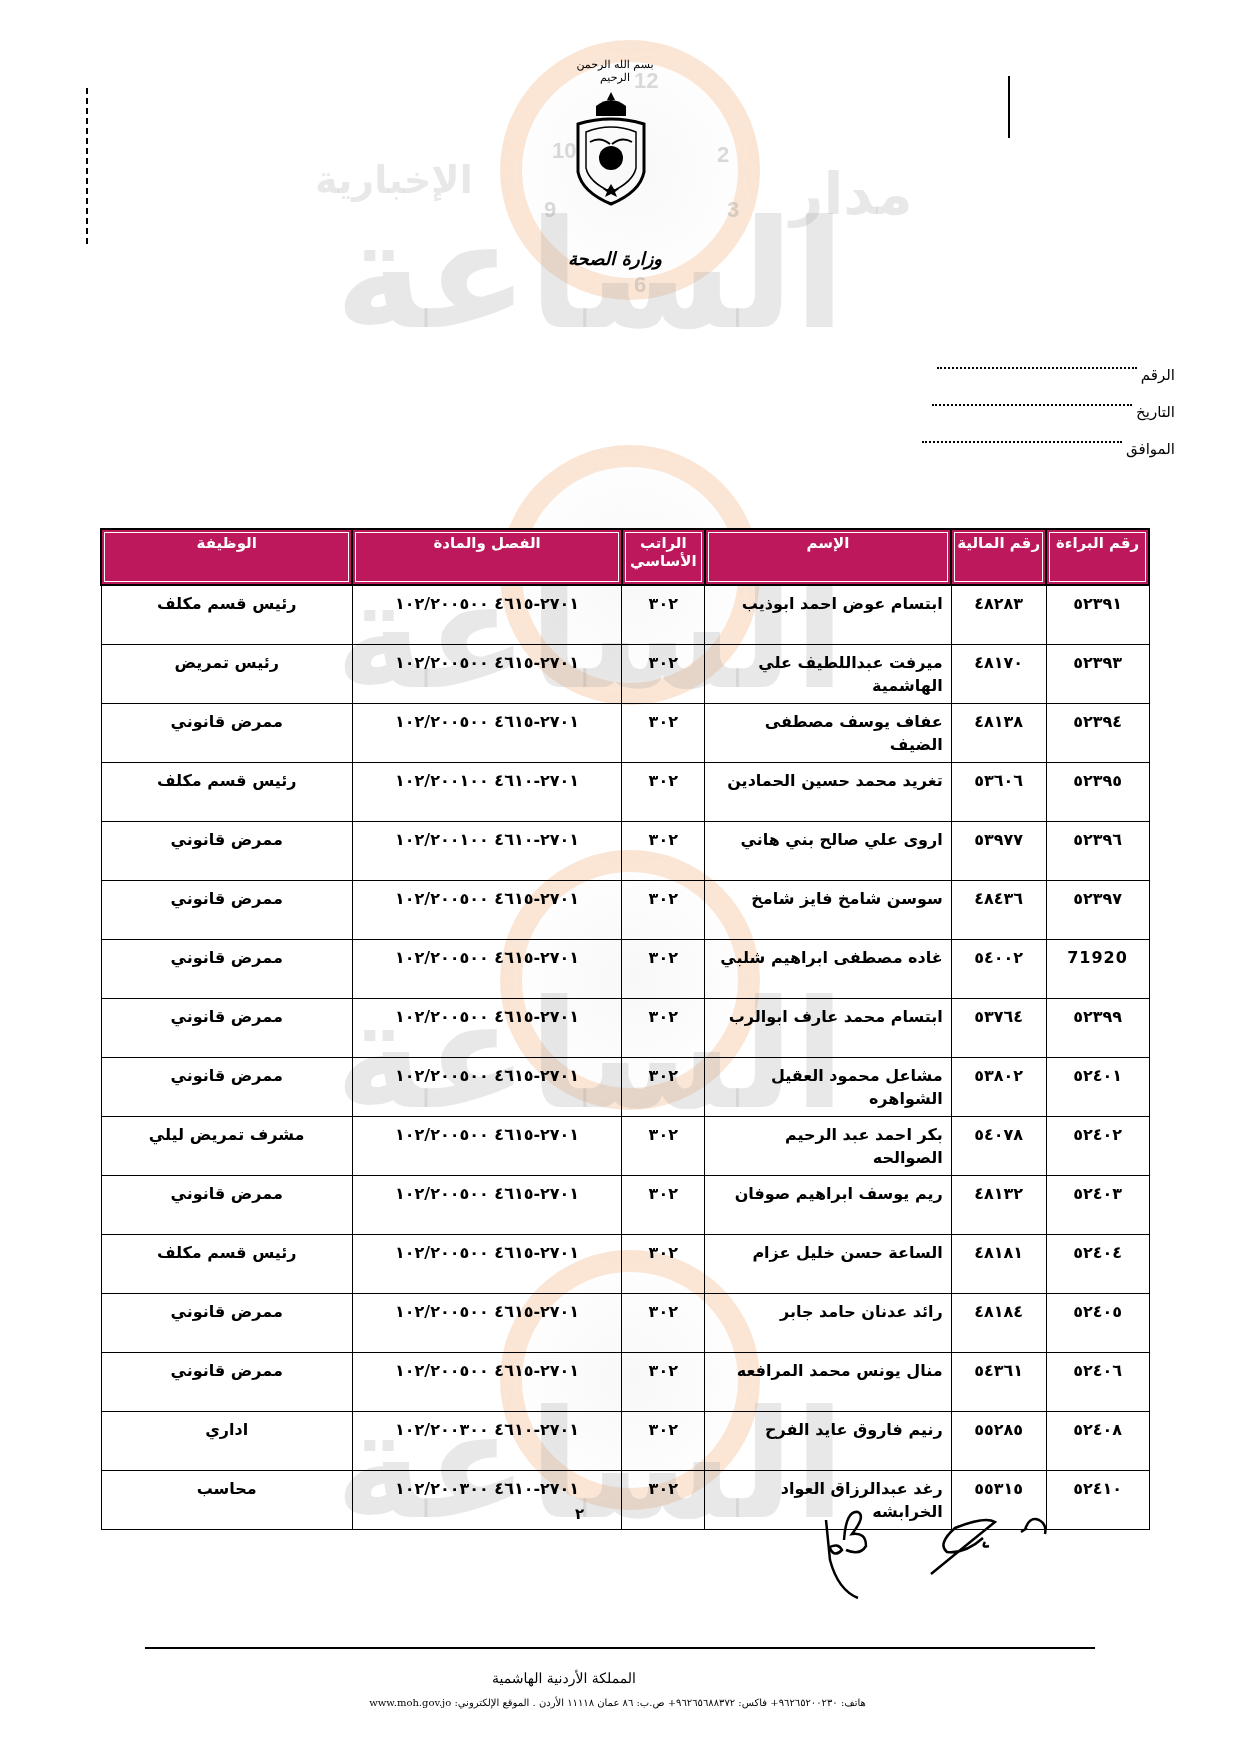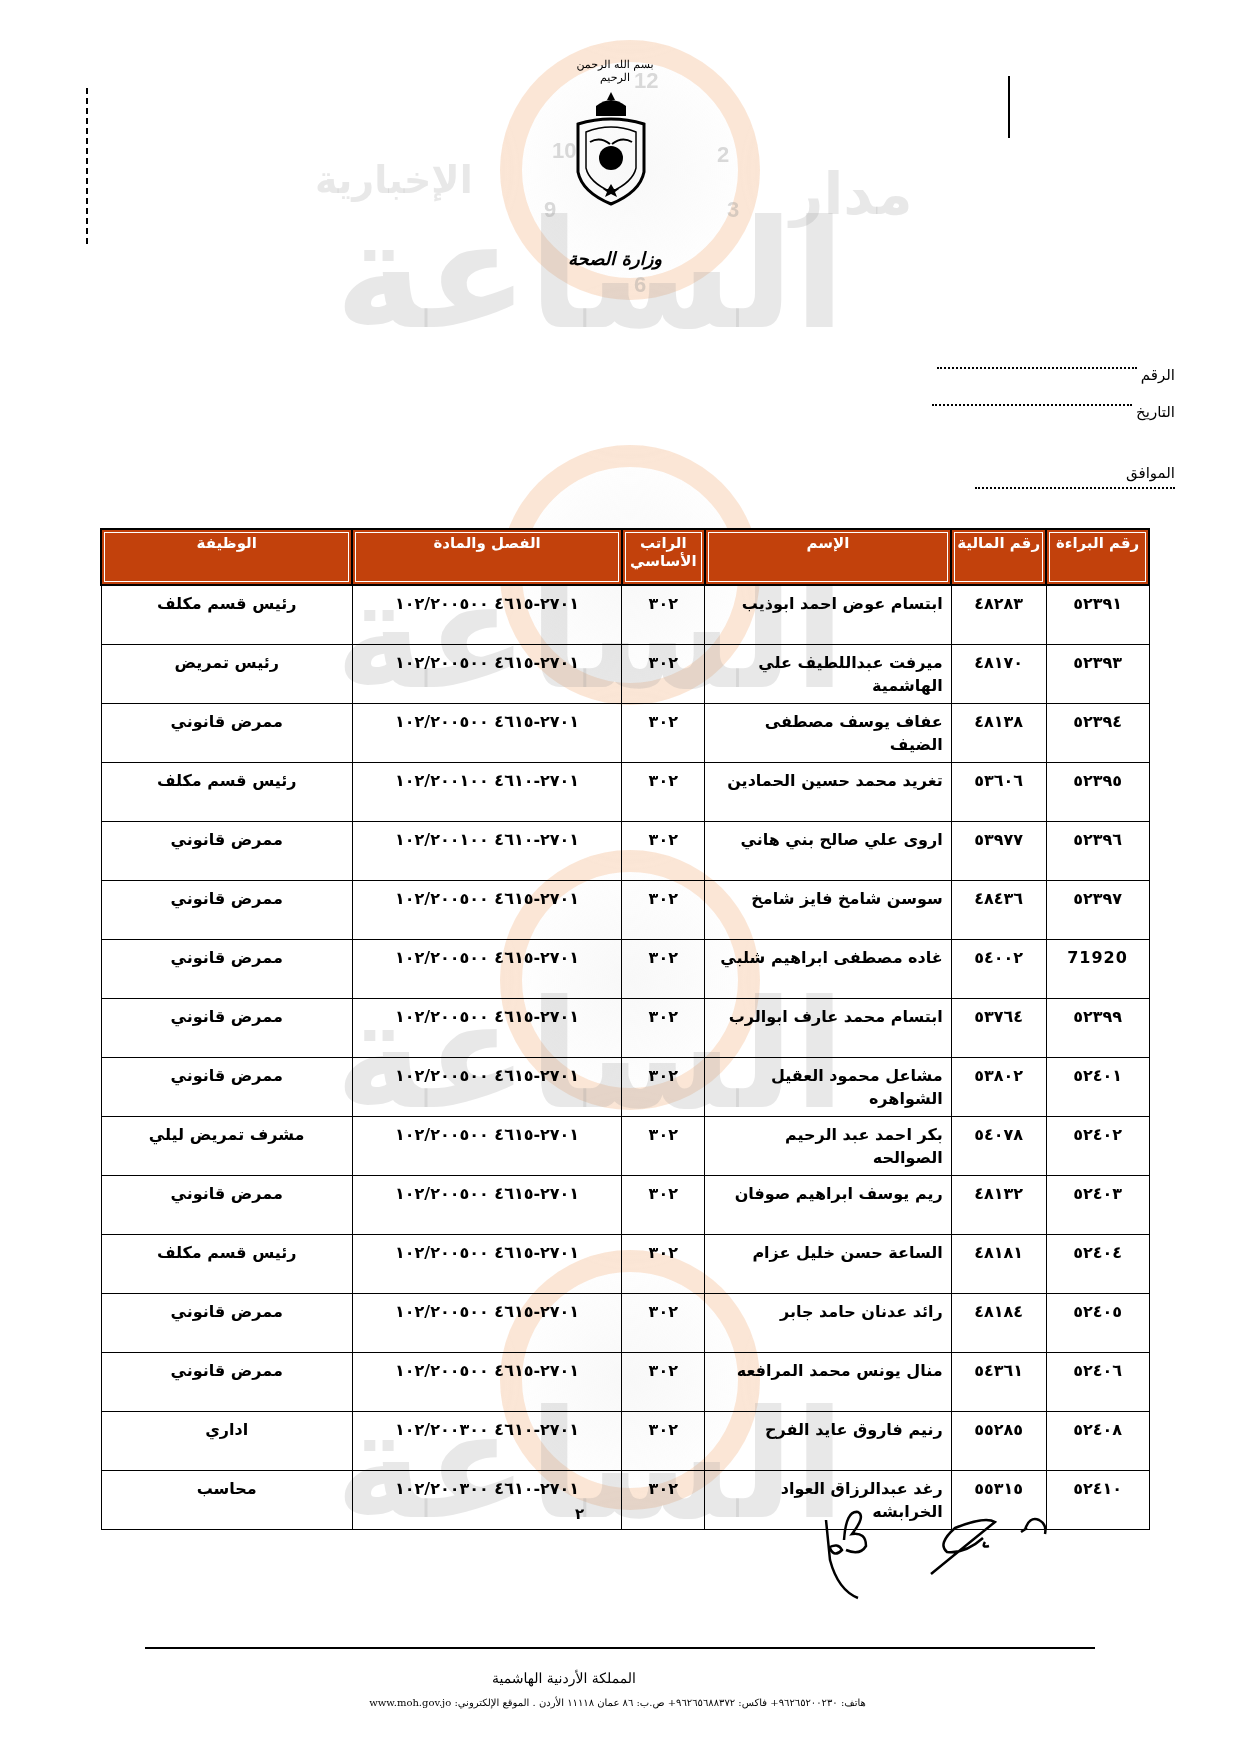--- a/index.html
+++ b/index.html
@@ -37,21 +37,21 @@
   .meta-row .dots {
     width: 200px; border-bottom: 2px dotted #000; height: 1px;
   }
   .margin-line { position: absolute; background: #000; }
   table.roster {
     position: absolute; left: 100px; top: 528px; width: 1050px;
     border-collapse: collapse; direction: rtl;
     font-family: "DejaVu Sans", sans-serif; font-weight: bold;
   }
   table.roster th {
-    background: #c2410c; color: #fff; border: 2px solid #000;
+    background: #be185d; color: #fff; border: 2px solid #000;
     outline: 1px solid #fff; outline-offset: -4px;
     font-size: 15px; height: 50px; vertical-align: top; padding: 4px 0 0;
     line-height: 1.2;
   }
   table.roster td {
     border: 1.5px solid #000; height: 52px; vertical-align: top;
     padding: 6px 8px 0; font-size: 16px; line-height: 1.45;
   }
   td.num, td.salary, td.code { text-align: center; letter-spacing: 1px; }
   td.name { text-align: right; }
@@ -100,21 +100,21 @@
 <div class="ministry">وزارة الصحة</div>
 
 <div class="meta-row" style="top:366px;">
   <span>الرقم</span>
   <span class="dots"></span>
 </div>
 <div class="meta-row" style="top:403px;">
   <span>التاريخ</span>
   <span class="dots"></span>
 </div>
-<div class="meta-row" style="top:464px;flex-direction:column;">
+<div class="meta-row" style="top:440px;">
   <span>الموافق</span>
   <span class="dots"></span>
 </div>
 
 <table class="roster">
   <colgroup>
     <col style="width:103px">
       <col style="width:95px">
       <col style="width:247px">
       <col style="width:83px">

